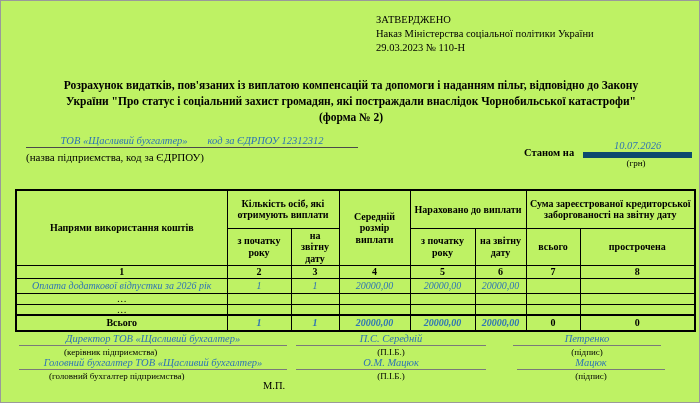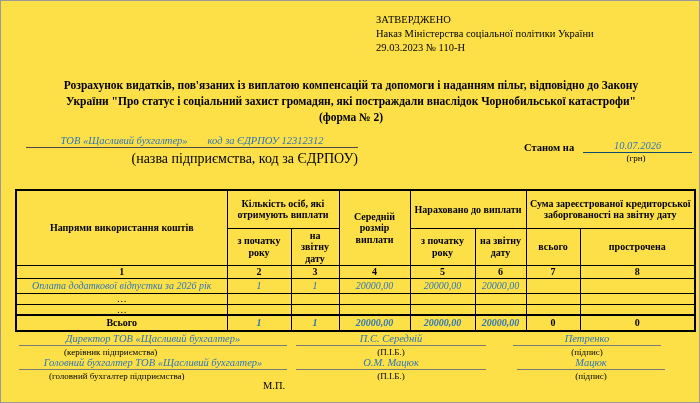--- a/index.html
+++ b/index.html
@@ -1,46 +1,46 @@
 <!DOCTYPE html>
 <html><head>
 <meta charset="utf-8">
 <style>
   :root { --blue: #2e74b5; --line: #6f6f6f; }
   * { box-sizing: border-box; margin: 0; padding: 0; }
   html, body { background: #e8e8e8; }
   .page {
     position: relative;
     width: 700px; height: 403px;
-    background: #fde047;
+    background: #bef264;
     border: 1px solid #9a9a9a;
     font-family: "Liberation Serif", serif;
     color: #000;
     overflow: hidden;
   }
   .approval {
     position: absolute; left: 375px; top: 12px;
     font-size: 10.5px; line-height: 1.35;
   }
   .doc-title {
     position: absolute; left: 10px; top: 76px; width: 680px;
     text-align: center; font-weight: bold; font-size: 11.5px; line-height: 1.4;
   }
   .blue-it { color: var(--blue); font-style: italic; }
   .company { position: absolute; left: 25px; top: 134px; width: 332px; }
   .company-line {
     display: flex; justify-content: center; gap: 20px;
     border-bottom: 1px solid #4a4a4a; font-size: 10.5px; padding-bottom: 1px;
   }
-  .company-caption { text-align: right; font-size: 14px; margin-top: 3px; }
+  .company-caption { text-align: left; font-size: 11px; margin-top: 3px; }
   .asof { position: absolute; left: 523px; top: 139px; font-size: 10.5px; width: 168px; }
   .asof-row { display: flex; align-items: flex-end; gap: 9px; }
   .asof-label { font-weight: bold; white-space: nowrap; }
   .asof-date {
-    flex: 1; text-align: center; border-bottom: 1px solid #0c4a6e;
+    flex: 1; text-align: center; border-bottom: 6px solid #0c4a6e;
     padding-bottom: 1px;
   }
   .asof-caption { font-size: 9px; text-align: center; margin-left: 72px; width: 80px; }
 
   table.calc {
     position: absolute; left: 14px; top: 188px; width: 679px;
     border-collapse: collapse; table-layout: fixed;
     font-size: 10px;
     border: 2px solid #000;
   }

